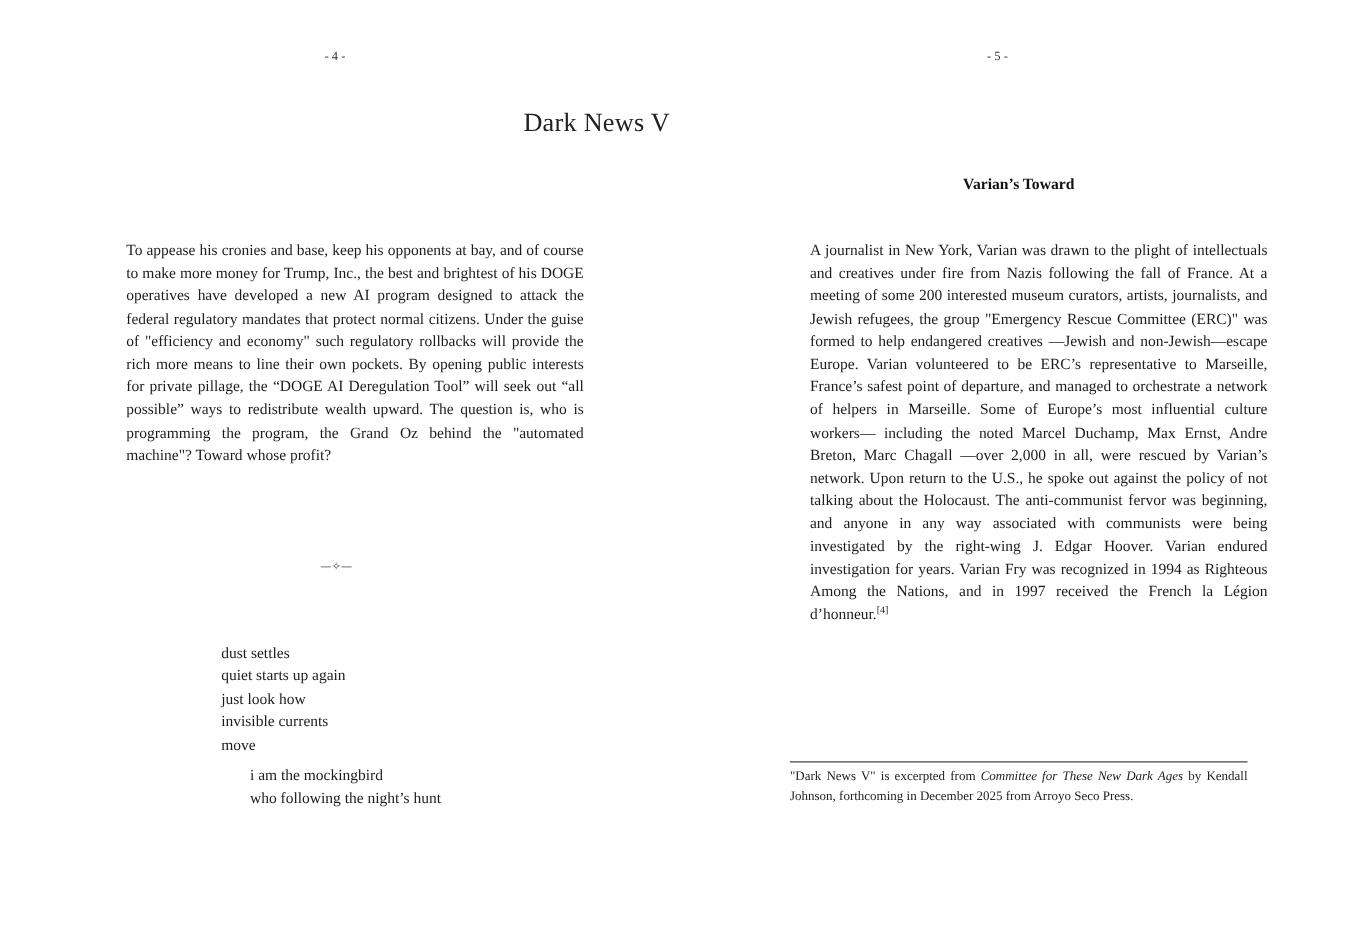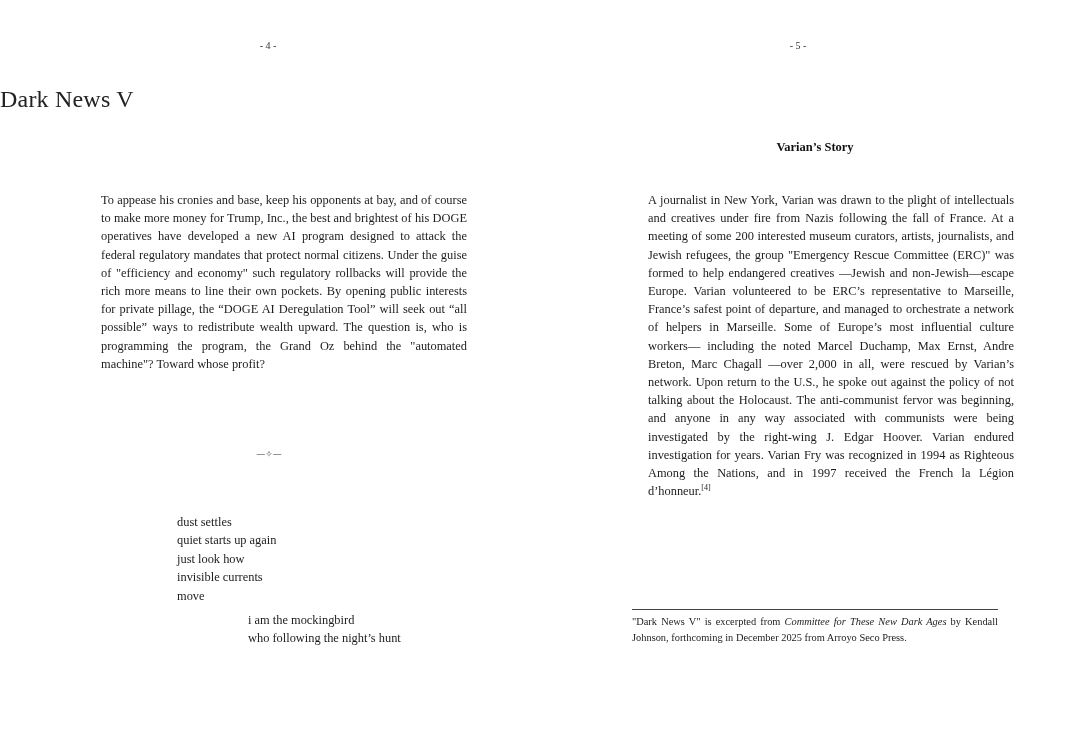--- a/index.html
+++ b/index.html
@@ -33,23 +33,23 @@
       font-family: "Liberation Serif", serif;
     }
     #page-left .page-number { left: -2px; width: 540px; }
     #page-right .page-number { left: -16px; width: 540px; }
 
     .title {
       position: absolute;
       top: 86px;
       left: 0;
       width: 536px;
-      text-align: left;
+      text-align: right;
       font-family: "Liberation Serif", serif;
-      font-size: 24px;
+      font-size: 21px;
       color: #222;
       letter-spacing: 0.2px;
     }
 
     .subhead {
       position: absolute;
       top: 140px;
       text-align: center;
       font-family: "Liberation Serif", serif;
       font-weight: bold;
@@ -90,21 +90,21 @@
     }
 
     .poem {
       position: absolute;
       font-family: "Liberation Serif", serif;
       font-size: 12.4px;
       line-height: 18.4px;
       color: #1c1c1c;
     }
     .poem-stanza-1 { top: 501px; left: 177px; margin-top: 12px; }
-    .poem-stanza-2 { top: 611px; left: 200px; margin-left: 48px; }
+    .poem-stanza-2 { top: 611px; left: 200px; }
     .poem-line { white-space: nowrap; }
 
     .footnote-rule {
       position: absolute;
       top: 609px;
       left: 88px;
       width: 366px;
       height: 0;
       border-top: 1px solid #444;
     }
@@ -144,21 +144,21 @@
 
   <div class="poem poem-stanza-2">
     <div class="poem-line">i am the mockingbird</div>
     <div class="poem-line">who following the night’s hunt</div>
   </div>
 </div>
 
 <div class="page" id="page-right">
   <div class="page-number">- 5 -</div>
 
-  <div class="subhead">Varian’s Story</div>
+  <div class="subhead">Varian’s Toward</div>
 
   <p class="body-text"><span>A journalist in New York, Varian was drawn to the plight of intellectuals and creatives under fire from Nazis following the fall of France. At a meeting of some 200 interested museum curators, artists, journalists, and Jewish refugees, the group "Emergency Rescue Committee (ERC)" was formed to help endangered creatives —Jewish and non-Jewish—escape Europe. Varian volunteered to be ERC’s representative to Marseille, France’s safest point of departure, and managed to orchestrate a network of helpers in Marseille. Some of Europe’s most influential culture workers— including the noted Marcel Duchamp, Max Ernst, Andre Breton, Marc Chagall —over 2,000 in all, were rescued by Varian’s network. Upon return to the U.S., he spoke out against the policy of not talking about the Holocaust. The anti-communist fervor was beginning, and anyone in any way associated with communists were being investigated by the right-wing J. Edgar Hoover. Varian endured investigation for years. Varian Fry was recognized in 1994 as Righteous Among the Nations, and in 1997 received the French la Légion d’honneur.</span><sup>[4]</sup></p>
 
   <div class="footnote-rule"></div>
 
   <p class="footnote">
     <span>"Dark News V" is excerpted from </span><i>Committee for These New Dark Ages</i><span> by Kendall Johnson, forthcoming in December 2025 from Arroyo Seco Press.</span>
   </p>
 </div>
 

